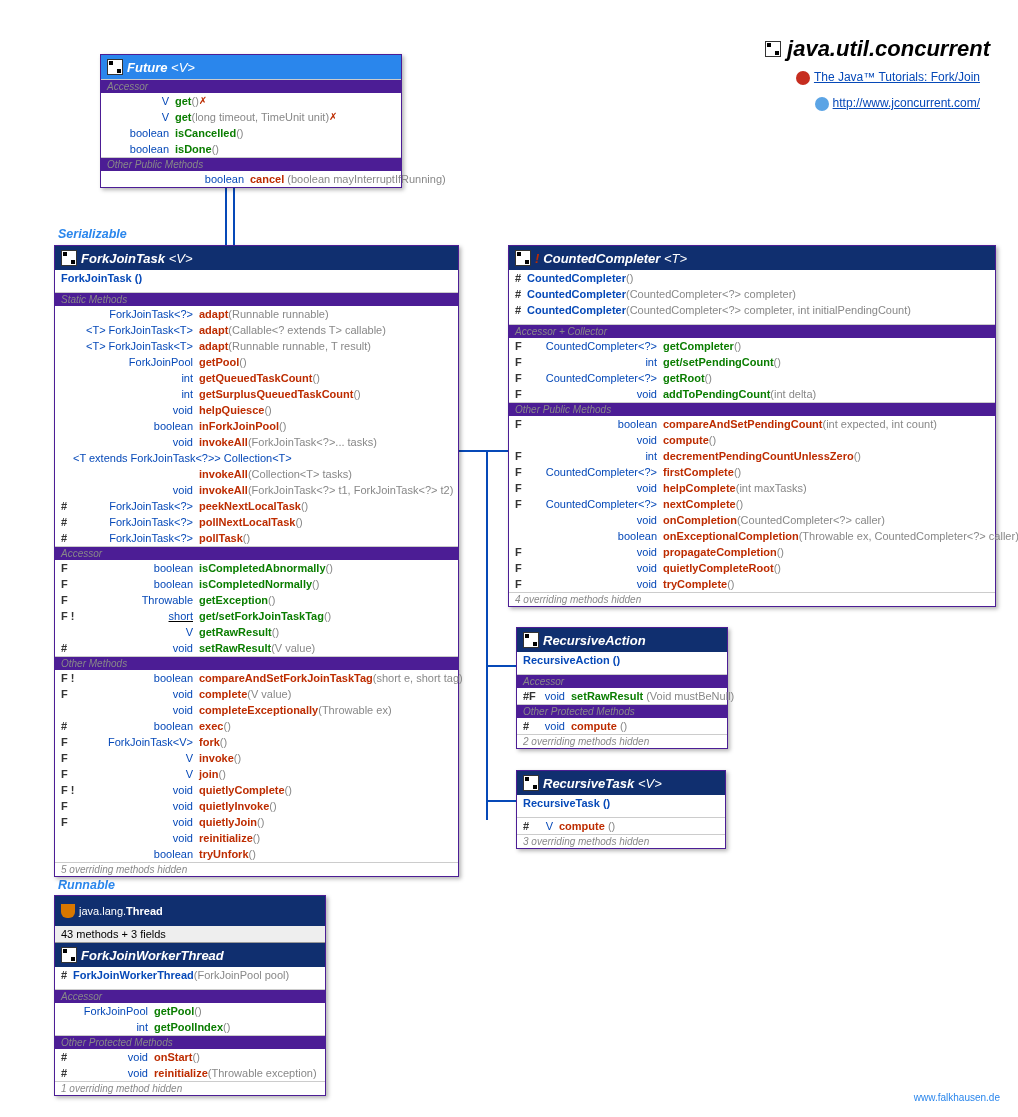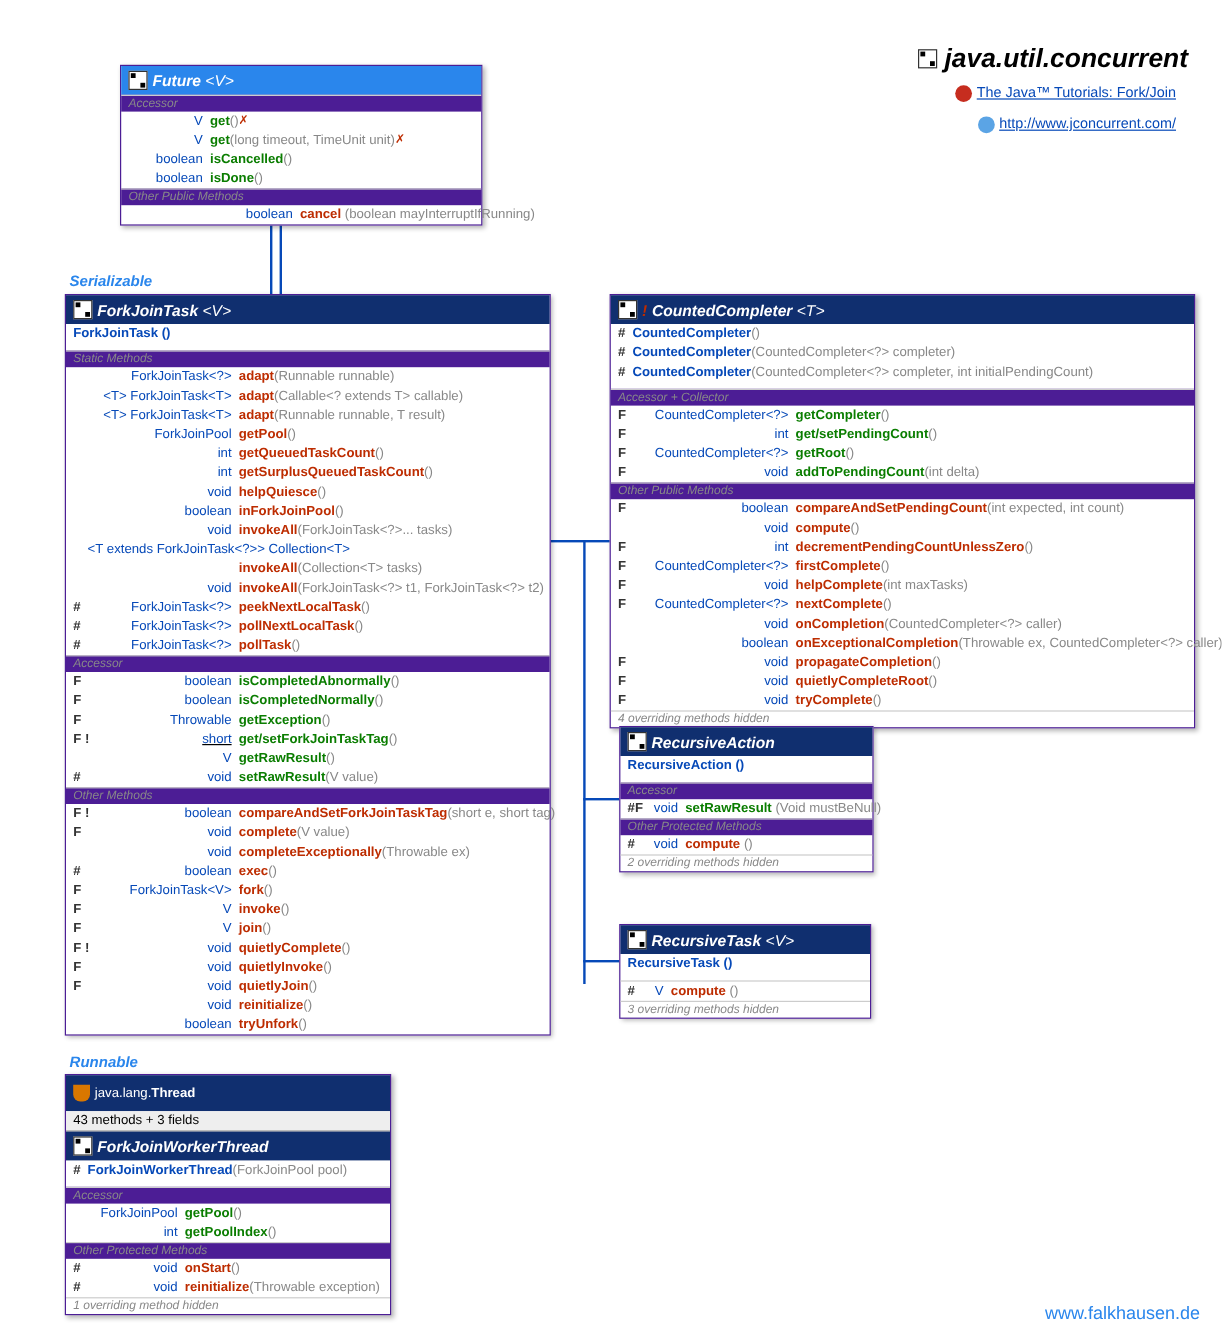--- a/index.html
+++ b/index.html
@@ -27,21 +27,21 @@
 .line{position:absolute;background:#0649b8;z-index:0}
 .lineh{height:2px}
 .linev{width:2px}
 .title{position:absolute;right:28px;top:36px;font-weight:bold;font-size:22px;font-style:italic;color:#000;display:flex;align-items:center;gap:6px}
 .links{position:absolute;right:38px;font-size:12px}
 .link{color:#0649b8;text-decoration:underline}
 .dot{width:14px;height:14px;display:inline-block;border-radius:7px;vertical-align:middle;margin-right:4px}
 .dred{background:#c62d1f}
 .dblu{background:#5ba4e5}
 .footer-note{position:absolute;border-top:1px solid #ccc;color:#888;font-style:italic;font-size:10px;padding:1px 6px}
-.attr{position:absolute;right:18px;bottom:14px;color:#2a86ec;font-size:15px}
+.attr{position:absolute;right:18px;bottom:14px;color:#2a86ec;font-size:10px}
 .abs{color:#bd2c00;font-weight:bold}
 .typeparam{color:#fff;font-weight:normal}
 </style>
 </head>
 <body>
 
 <div class="title">
     <span class="ico"></span>
     <span>java.util.concurrent</span>
   </div>
@@ -343,20 +343,21 @@
         <span class="gr">()</span>
       </div>
       <div class="row">
         <span class="mod"></span>
         <span class="ret" style="width: 120px;"><span class="t-link">boolean</span></span>
         <span class="m-name">tryUnfork</span>
         <span> </span>
         <span class="gr">()</span>
       </div>
     </div>
+ <div class="footer-note" style="position:static">5 overriding methods hidden</div>
 </div>
 
 <div class="box" style="left:508px;top:245px;width:486px">
  <div class="hdr">
       <span class="ico"></span>
       <span class="abs">!</span>
       <span><span>CountedCompleter</span> <span class="typeparam">&lt;T&gt;</span></span>
     </div>
  <div id="cc-ctor">
       <div class="row">
@@ -486,21 +487,21 @@
         <span class="mod">F</span>
         <span class="ret" style="width: 130px;"><span class="t-link">void</span></span>
         <span class="m-name">tryComplete</span>
         <span> </span>
         <span class="gr">()</span>
       </div>
     </div>
  <div class="footer-note" style="position:static">4 overriding methods hidden</div>
 </div>
 
-<div class="box" style="left:516px;top:605px;width:210px">
+<div class="box" style="left:516px;top:627px;width:210px">
  <div class="hdr">
       <span class="ico"></span>
       <span>RecursiveAction</span>
     </div>
  <div class="row">
       <span class="m-ctor">RecursiveAction ()</span>
     </div>
  <div style="height:6px"></div>
  <div class="sec">Accessor</div>
  <div class="row">

